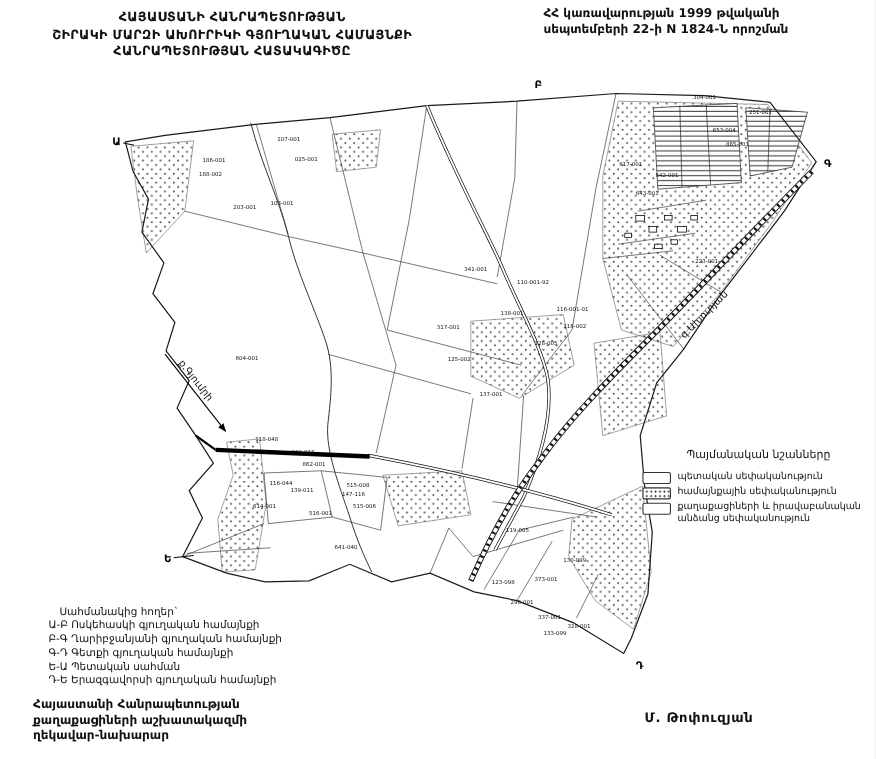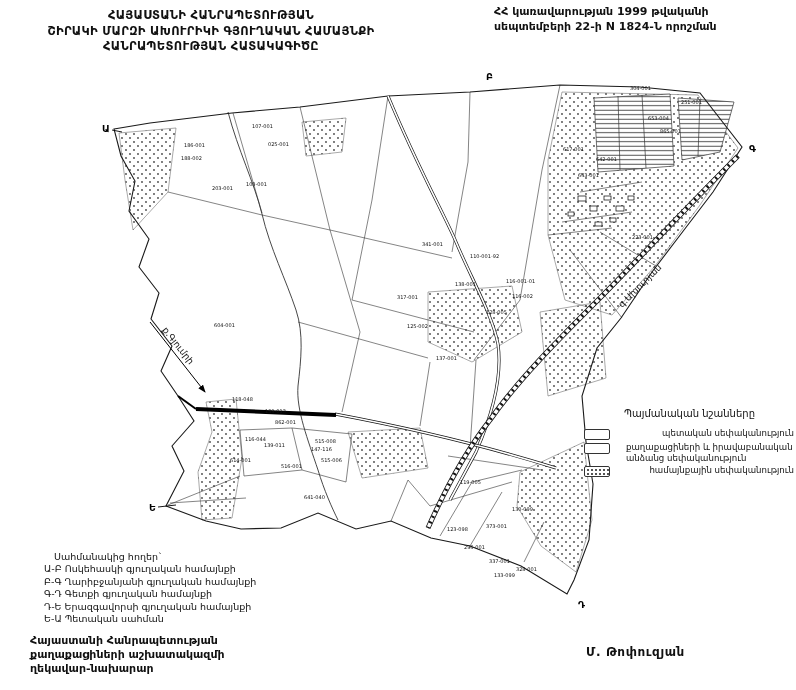--- a/index.html
+++ b/index.html
@@ -8,21 +8,21 @@
   .map-svg{position:absolute;left:0;top:0;width:796px;height:690px;}
 
   .title-block{position:absolute;left:38px;top:8px;width:346px;text-align:center;
     font-weight:bold;font-size:11.5px;line-height:15.5px;letter-spacing:.3px;}
   .annex-block{position:absolute;left:494px;top:5px;width:300px;
     font-weight:bold;font-size:11px;line-height:14.5px;}
   .annex-block .l0{padding-left:48px;}
 
   .legend{position:absolute;left:584px;top:408px;width:210px;}
   .legend-title{font-size:10px;margin-left:40px;margin-bottom:9px;}
-  .legend-row{display:flex;align-items:flex-start;margin-bottom:2px;justify-content:space-between;}
+  .legend-row{display:flex;align-items:flex-start;margin-bottom:2px;}
   .swatch{width:24px;height:9px;border:1px solid #333;border-radius:2px;flex:0 0 auto;
     margin-right:6px;margin-top:1px;background:#fff;}
   .swatch.dots{background-image:radial-gradient(#555 0.8px, transparent 1px);
     background-size:4px 4px;background-position:1px 1px;}
   .legend-label{font-size:8.6px;line-height:10.5px;}
 
   .adjacent{position:absolute;left:44px;top:551px;font-size:9.5px;line-height:12.4px;}
   .adjacent .adj-title{padding-left:10px;}
 
   .footer-block{position:absolute;left:30px;top:634px;font-weight:bold;
@@ -217,36 +217,36 @@
     <div>սեպտեմբերի 22-ի N 1824-Ն որոշման</div>
   </div>
 
   <div class="legend">
     <div class="legend-title">Պայմանական նշանները</div>
     <div class="legend-row">
       <div class="swatch"></div>
       <span class="legend-label">պետական սեփականություն</span>
     </div>
     <div class="legend-row">
+      <div class="swatch dots"></div>
+      <span class="legend-label">համայնքային սեփականություն</span>
+    </div>
+    <div class="legend-row">
       <div class="swatch"></div>
       <span class="legend-label" style="width:168px;display:inline-block;">քաղաքացիների և իրավաբանական անձանց սեփականություն</span>
-    </div>
-    <div class="legend-row">
-      <div class="swatch dots"></div>
-      <span class="legend-label">համայնքային սեփականություն</span>
     </div>
   </div>
 
   <div class="adjacent">
     <div class="adj-title">Սահմանակից հողեր`</div>
     <div>Ա-Բ Ոսկեհասկի գյուղական համայնքի</div>
     <div>Բ-Գ Ղարիբջանյանի գյուղական համայնքի</div>
     <div>Գ-Դ Գետքի գյուղական համայնքի</div>
+    <div>Ե-Ա Պետական սահման</div>
     <div>Դ-Ե Երազգավորսի գյուղական համայնքի</div>
-    <div>Ե-Ա Պետական սահման</div>
   </div>
 
   <div class="footer-block">
     <div>Հայաստանի Հանրապետության</div>
     <div>քաղաքացիների աշխատակազմի</div>
     <div>ղեկավար-նախարար</div>
   </div>
 
   <div class="signature">Մ. Թոփուզյան</div>
 

